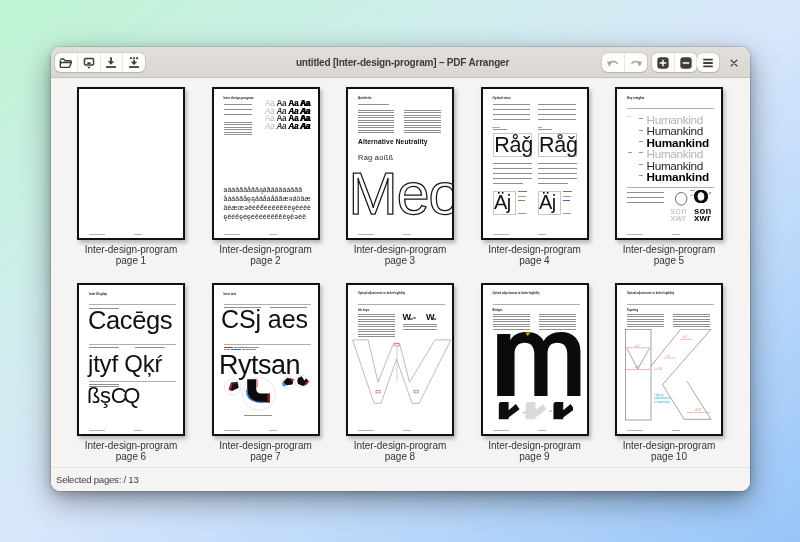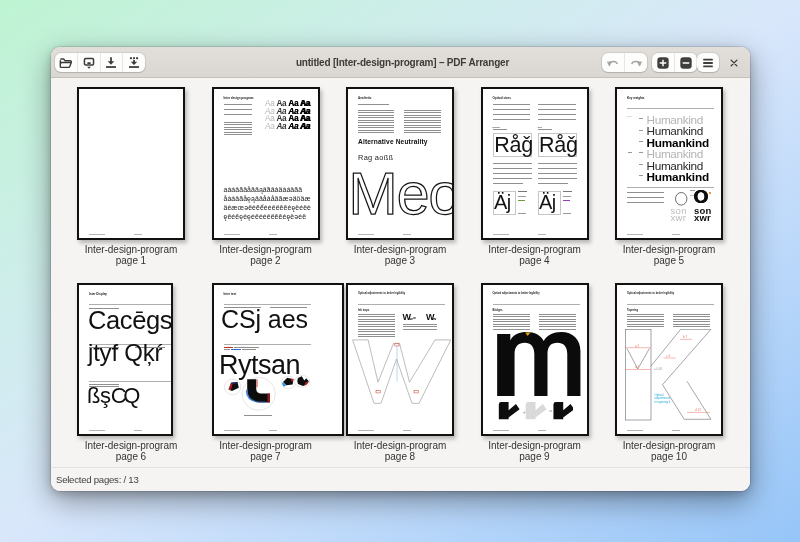--- a/index.html
+++ b/index.html
@@ -223,36 +223,36 @@
  <div class="big" style="left:77px;top:117.8px;font-size:9.5px;line-height:7.4px;font-weight:bold;letter-spacing:0.2px;">son<br>xwr</div>
  <div class="ft" style="left:10px;top:144.5px;width:16px;"></div>
  <div class="ft" style="left:55px;top:144.5px;width:8px;"></div>
 </div>
     <div class="cap" style="left:13px; top:165px;">Inter-design-program<br>page 1</div>
     <div class="cap" style="left:147.5px; top:165px;">Inter-design-program<br>page 2</div>
     <div class="cap" style="left:282px; top:165px;">Inter-design-program<br>page 3</div>
     <div class="cap" style="left:416.5px; top:165px;">Inter-design-program<br>page 4</div>
     <div class="cap" style="left:551px; top:165px;">Inter-design-program<br>page 5</div>
 
-    <div class="page" id="p6" style="left:26px; top:204px; width:96px; height:153px;">
+    <div class="page" id="p6" style="left:26px; top:204px; width:108px; height:153px;">
  <div class="th" style="left:10px;top:6.5px;">Inter Display</div>
  <div class="hr" style="left:10px;top:19px;width:87px;"></div>
  <div class="para" style="left:10px;top:22.5px;width:30px;height:3px;"></div>
  <div class="big" style="left:9px;top:20.5px;font-size:25.5px;letter-spacing:-0.4px;color:#111;">Cacēgs</div>
  <div class="hr" style="left:10px;top:58.5px;width:87px;"></div>
  <div class="para" style="left:10px;top:61.5px;width:30px;height:3px;"></div>
  <div class="para" style="left:56px;top:61.5px;width:30px;height:3px;"></div>
- <div class="big" style="left:9px;top:54px;font-size:24px;letter-spacing:-0.2px;color:#111;">jtyf Qķŕ</div>
+ <div class="big" style="left:9px;top:65px;font-size:24px;letter-spacing:-0.2px;color:#111;">jtyf Qķŕ</div>
  <div class="hr" style="left:10px;top:96px;width:87px;"></div>
  <div class="para" style="left:10px;top:99px;width:30px;height:3px;"></div>
  <div class="big" style="left:8px;top:98px;font-size:22px;letter-spacing:-0.4px;color:#111;">ßşC<span style="margin-left:-3px;">Q</span></div>
  <div class="ft" style="left:10px;top:144.5px;width:16px;"></div>
  <div class="ft" style="left:55px;top:144.5px;width:8px;"></div>
 </div>
-    <div class="page" id="p7" style="left:160.5px; top:204px; width:132px; height:153px;">
+    <div class="page" id="p7" style="left:160.5px; top:204px; width:108px; height:153px;">
  <div class="th" style="left:10px;top:6.5px;">Inter text</div>
  <div class="hr" style="left:10px;top:19px;width:87px;"></div>
  <div class="para" style="left:10px;top:21.5px;width:37px;height:5px;"></div>
  <div class="para" style="left:56px;top:21.5px;width:37px;height:5px;"></div>
  <div class="big" style="left:7.5px;top:19.5px;font-size:25px;letter-spacing:-0.1px;color:#111;">CSj aes</div>
  <div class="hr" style="left:10px;top:58.5px;width:87px;"></div>
  <div style="left:10px;top:61.5px;width:9px;height:1px;background:#c03020;"></div>
  <div style="left:20px;top:61.5px;width:25px;height:1px;background:#8f8f8f;"></div>
  <div style="left:10px;top:64px;width:6px;height:1px;background:#8f8f8f;"></div>
  <div style="left:17px;top:64px;width:10px;height:1px;background:#2b6fd0;"></div>

